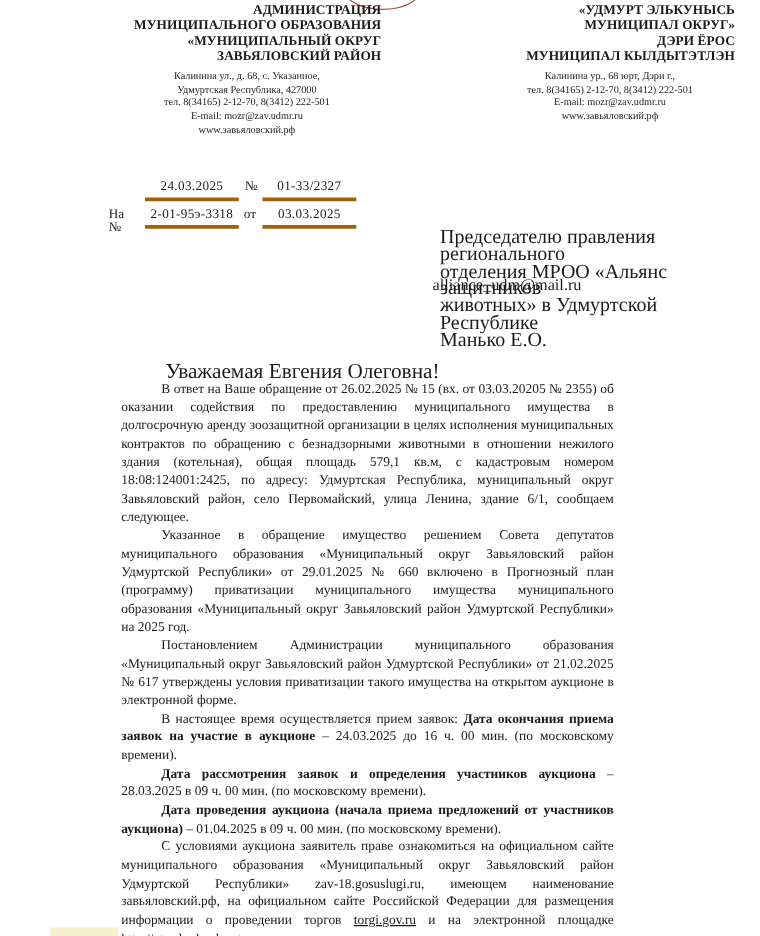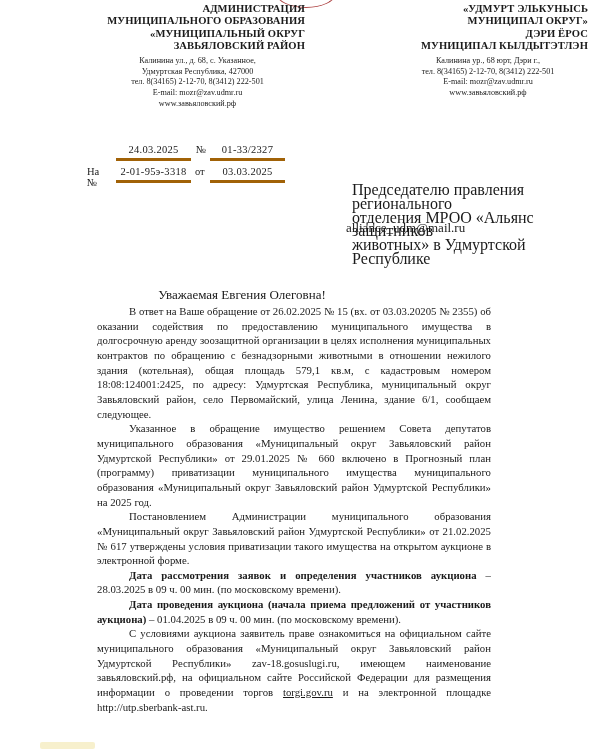--- a/index.html
+++ b/index.html
@@ -18,21 +18,21 @@
   .hdr .contacts { font-size: 8.2px; line-height: 10.6px; margin-top: 4px; color: #222; }
 
   .regblock { position: absolute; left: 100px; top: 143px; font-size: 10.5px; }
   .reg-row { position: relative; height: 22px; }
   .reg-label { position: absolute; font-size: 10.5px; }
   .reg-field { position: absolute; text-align: center; border-bottom: 3px solid #a16207; height: 15px; line-height: 14px; letter-spacing: 0.3px; }
 
   .addressee { position: absolute; left: 352px; top: 147px; width: 240px; font-size: 16px; line-height: 13.8px; margin-top: 36px; }
   .email { position: absolute; left: 346px; top: 220px; font-size: 13px; }
 
-  .greeting { position: absolute; left: 0; width: 484px; top: 287px; text-align: center; font-size: 13px; }
+  .greeting { position: absolute; left: 0; width: 484px; top: 287px; text-align: center; font-size: 17px; }
 
   .body {
     position: absolute; left: 97px; top: 304px; width: 394px;
     font-size: 10.75px; line-height: 14.65px; text-align: justify;
   }
   .body p { margin: 0; text-indent: 32px; }
   .body b { font-weight: bold; }
   .body u { text-decoration: underline; }
 
   .stamp-mark {
@@ -87,28 +87,30 @@
     <span class="reg-field" style="left:16px; width:75px;">2-01-95э-3318</span>
     <span class="reg-label" style="left:95px; top:1px;">от</span>
     <span class="reg-field" style="left:110px; width:75px;">03.03.2025</span>
   </div>
 </div>
 
 <div class="addressee">
   <div>Председателю правления регионального</div>
   <div>отделения МРОО «Альянс защитников</div>
   <div>животных» в Удмуртской Республике</div>
+  <div>Манько Е.О.</div>
 </div>
 <div class="email">alliance_udm@mail.ru</div>
 
 <div class="greeting">Уважаемая Евгения Олеговна!</div>
 
 <div class="body">
   <p>В ответ на Ваше обращение от 26.02.2025 № 15 (вх. от 03.03.20205  № 2355) об оказании содействия по предоставлению муниципального имущества в долгосрочную аренду зоозащитной организации в целях исполнения муниципальных контрактов по обращению с безнадзорными животными в отношении нежилого здания (котельная), общая площадь 579,1 кв.м, с кадастровым номером 18:08:124001:2425, по адресу: Удмуртская Республика, муниципальный округ Завьяловский район, село Первомайский, улица Ленина, здание 6/1, сообщаем следующее.</p>
   <p>Указанное в обращение имущество решением Совета депутатов муниципального образования «Муниципальный округ Завьяловский район Удмуртской Республики» от 29.01.2025 № 660 включено в Прогнозный план (программу) приватизации муниципального имущества муниципального образования «Муниципальный округ Завьяловский район Удмуртской Республики» на 2025 год.</p>
   <p>Постановлением Администрации муниципального образования «Муниципальный округ Завьяловский район Удмуртской Республики» от 21.02.2025 № 617 утверждены условия приватизации такого имущества на открытом аукционе в электронной форме.</p>
+  <p><span>В настоящее время осуществляется прием заявок: </span><b>Дата окончания приема заявок на участие в аукционе</b><span> – 24.03.2025 до 16 ч. 00 мин. (по московскому времени).</span></p>
   <p><b>Дата рассмотрения заявок и определения участников аукциона</b><span> – 28.03.2025 в 09 ч. 00 мин. (по московскому времени).</span></p>
   <p><b>Дата проведения аукциона (начала приема предложений от участников аукциона)</b><span> – 01.04.2025 в 09 ч. 00 мин. (по московскому времени).</span></p>
   <p><span>С условиями аукциона заявитель праве ознакомиться на официальном сайте муниципального образования «Муниципальный округ Завьяловский район Удмуртской Республики» zav-18.gosuslugi.ru, имеющем наименование завьяловский.рф, на официальном сайте Российской Федерации для размещения информации о проведении торгов </span><u>torgi.gov.ru</u><span> и на электронной площадке http://utp.sberbank-ast.ru.</span></p>
 
 </div>
 
 <div class="stamp-mark"></div>
 
 </body></html>

